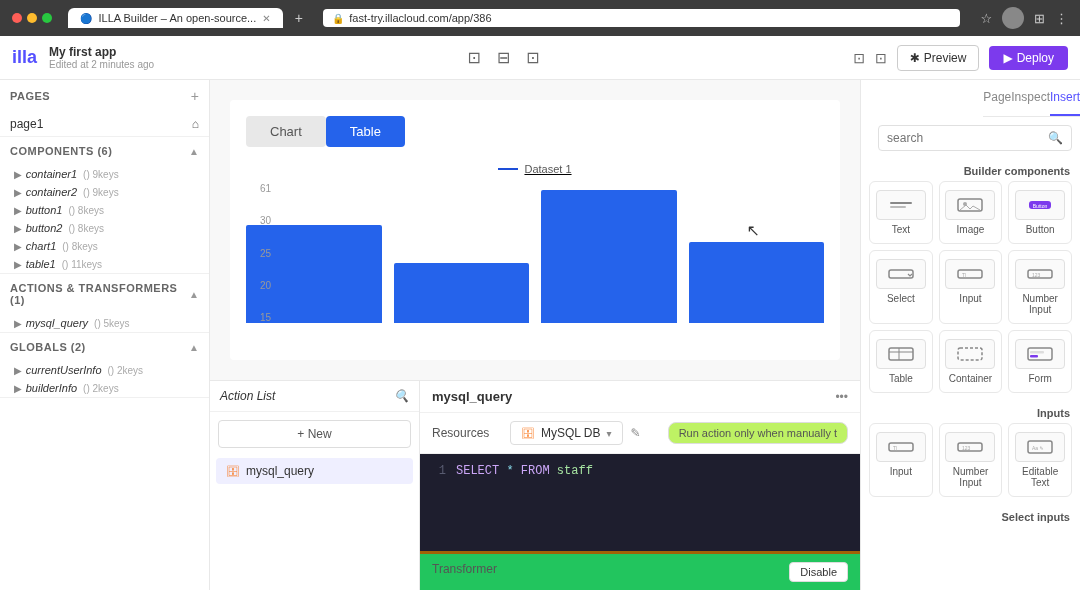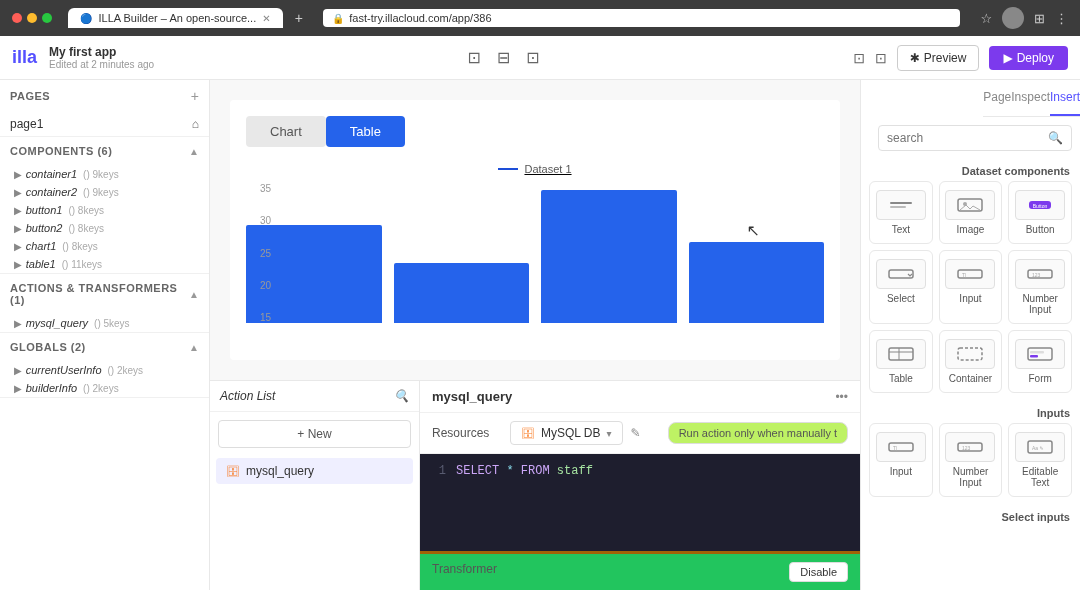--- a/index.html
+++ b/index.html
@@ -271,21 +271,21 @@
             <button class="canvas-btn inactive">Chart</button>
             <button class="canvas-btn active">Table</button>
           </div>
           <div class="chart-area">
             <div class="chart-legend">
               <div class="chart-legend-color"></div>
               <span>Dataset 1</span>
             </div>
             <div style="display:flex; height:160px; position:relative;">
               <div class="y-axis">
-                <span class="y-label">35</span>
+                <span class="y-label">61</span>
                 <span class="y-label">30</span>
                 <span class="y-label">25</span>
                 <span class="y-label">20</span>
                 <span class="y-label">15</span>
               </div>
               <div class="bars-container">
                 <div class="bar" style="height:70%;"></div>
                 <div class="bar" style="height:43%;"></div>
                 <div class="bar" style="height:95%;"></div>
                 <div class="bar" style="height:58%;"></div>
@@ -358,21 +358,21 @@
           <span>Inspect</span>
         </div>
         <div class="right-tab active">
           <span>Insert</span>
         </div>
       </div>
       <div class="right-search">
         <input class="right-search-input" placeholder="search" style="">
         <span class="right-search-icon">🔍</span>
       </div>
-      <div class="section-title">Dataset components</div>
+      <div class="section-title">Builder components</div>
       <div class="components-grid">
         <div class="component-card">
           <div class="component-icon">
             <svg width="30" height="18" viewBox="0 0 30 18">
                 <rect x="4" y="6" width="22" height="2" rx="1" fill="#888"></rect>
                 <rect x="4" y="10" width="16" height="2" rx="1" fill="#bbb"></rect>
               </svg>
           </div>
           <span class="component-name">Text</span>
         </div>

